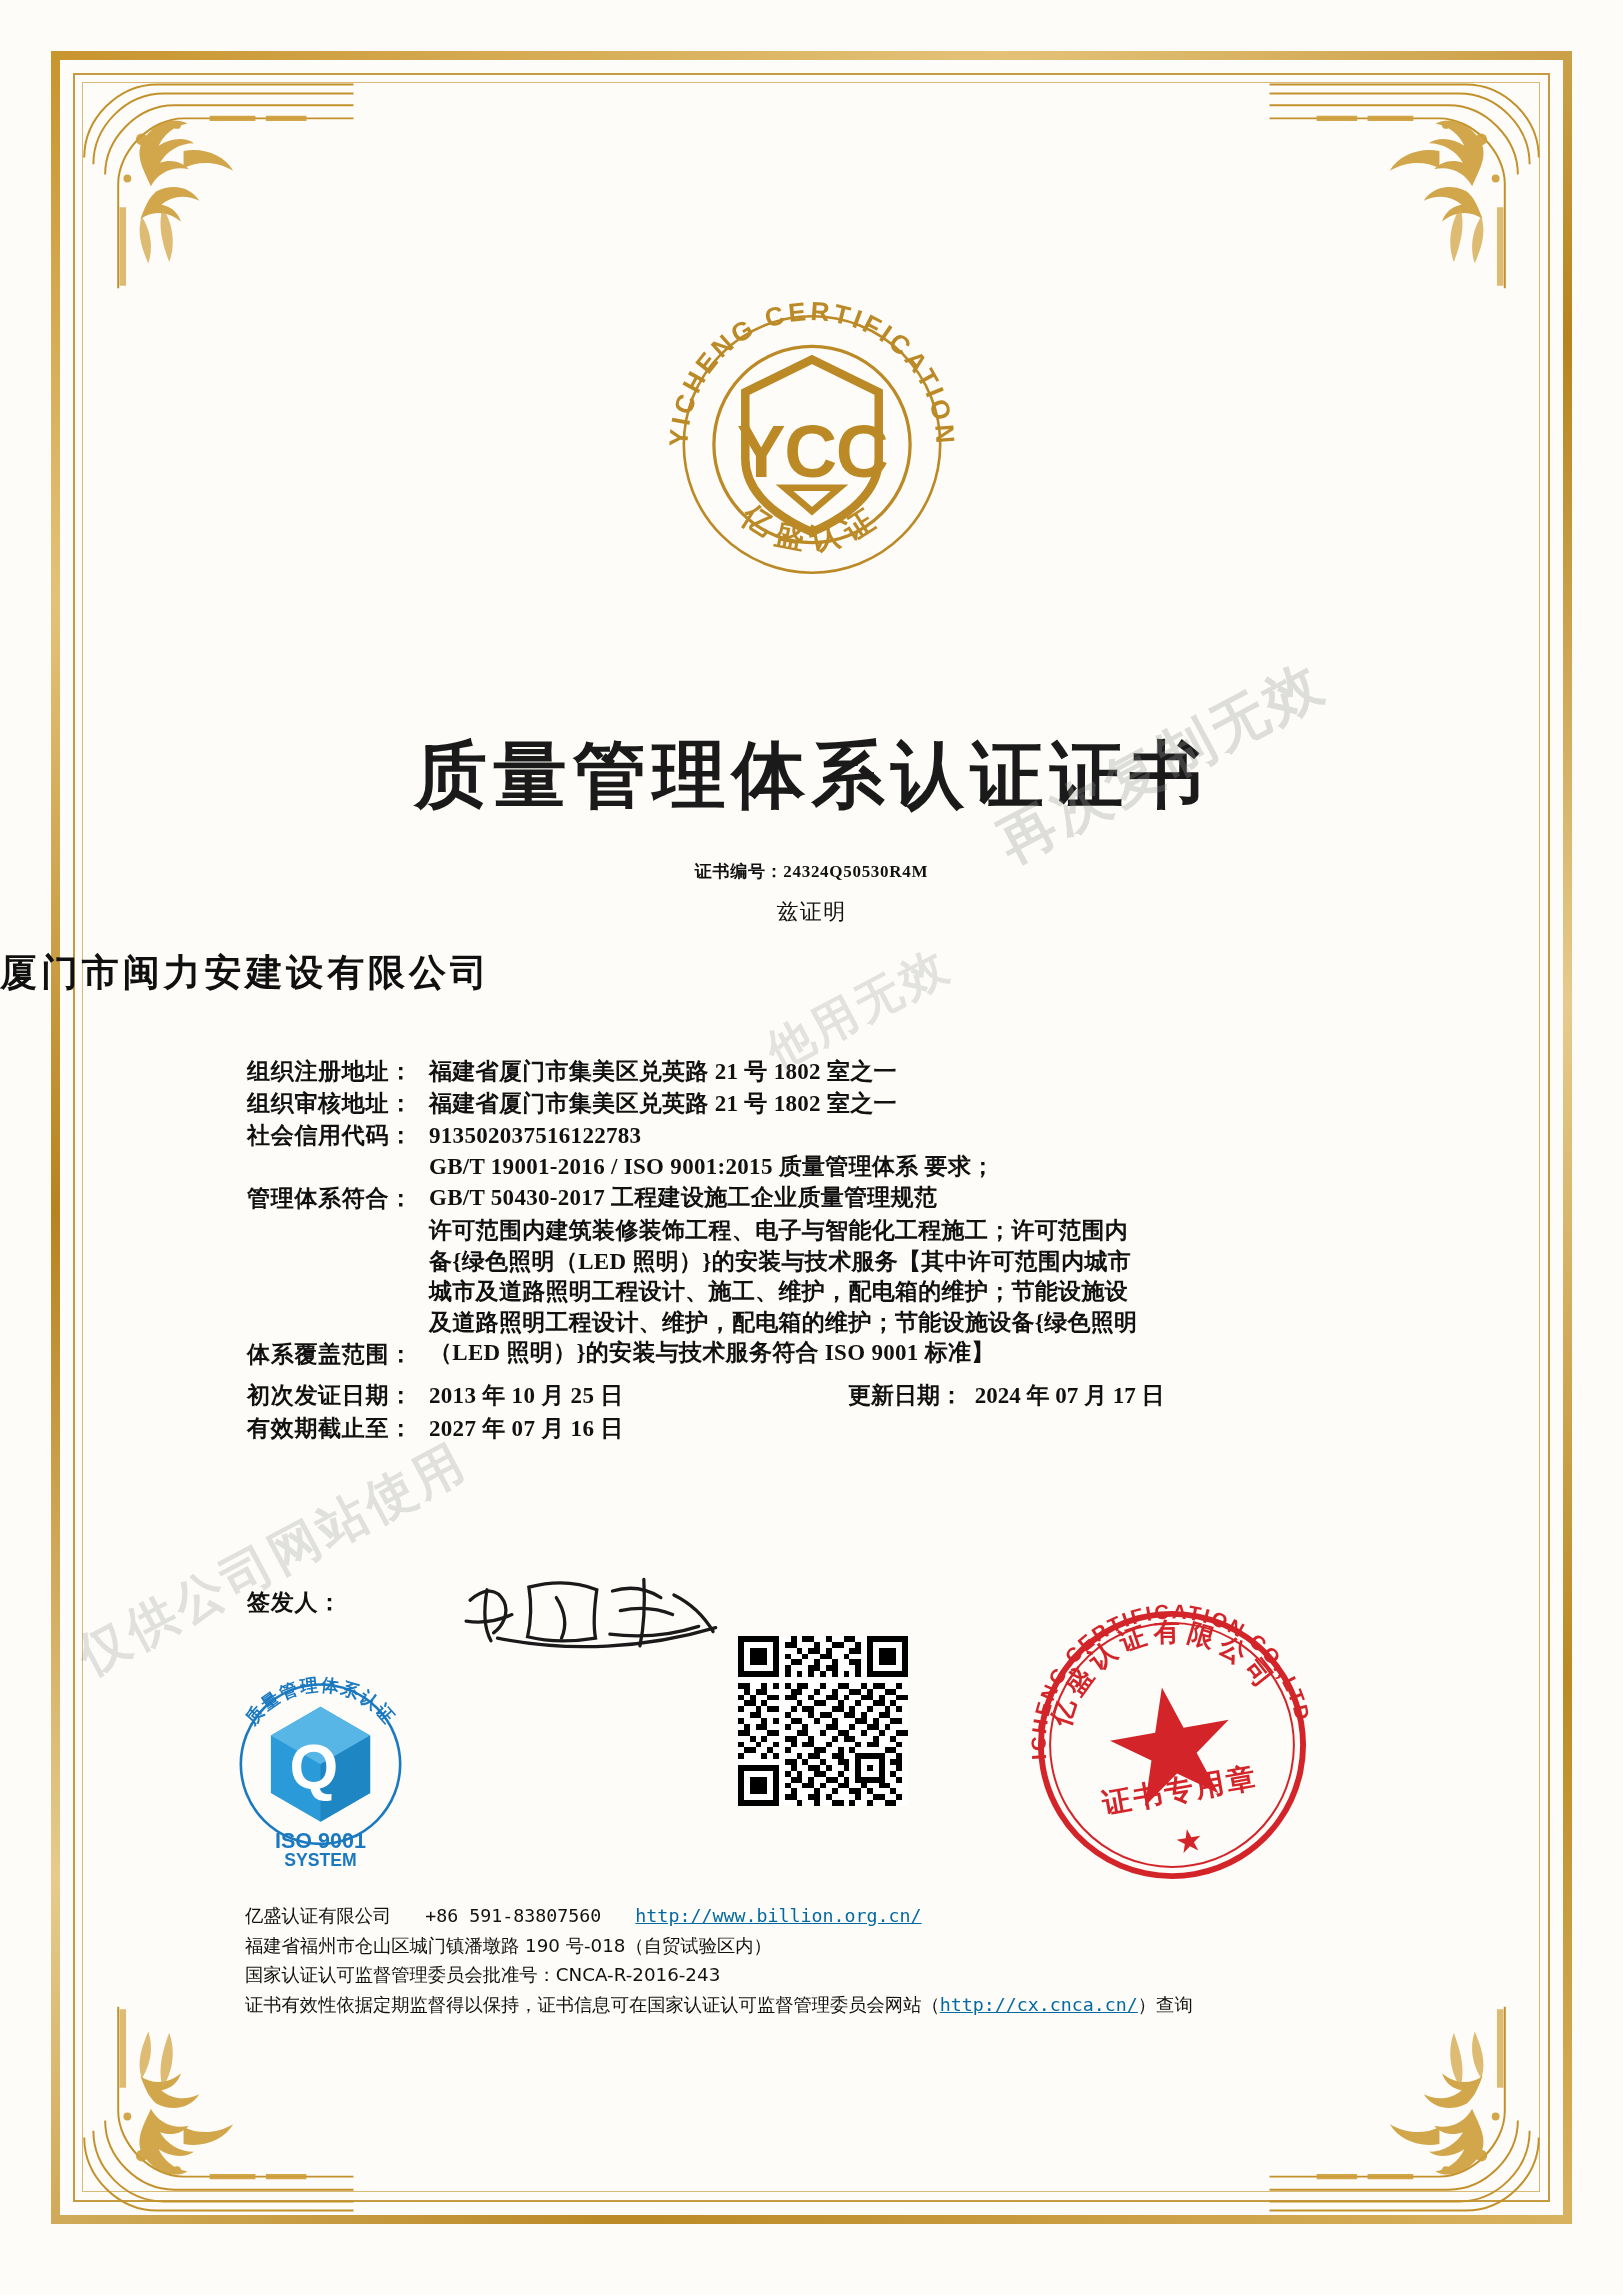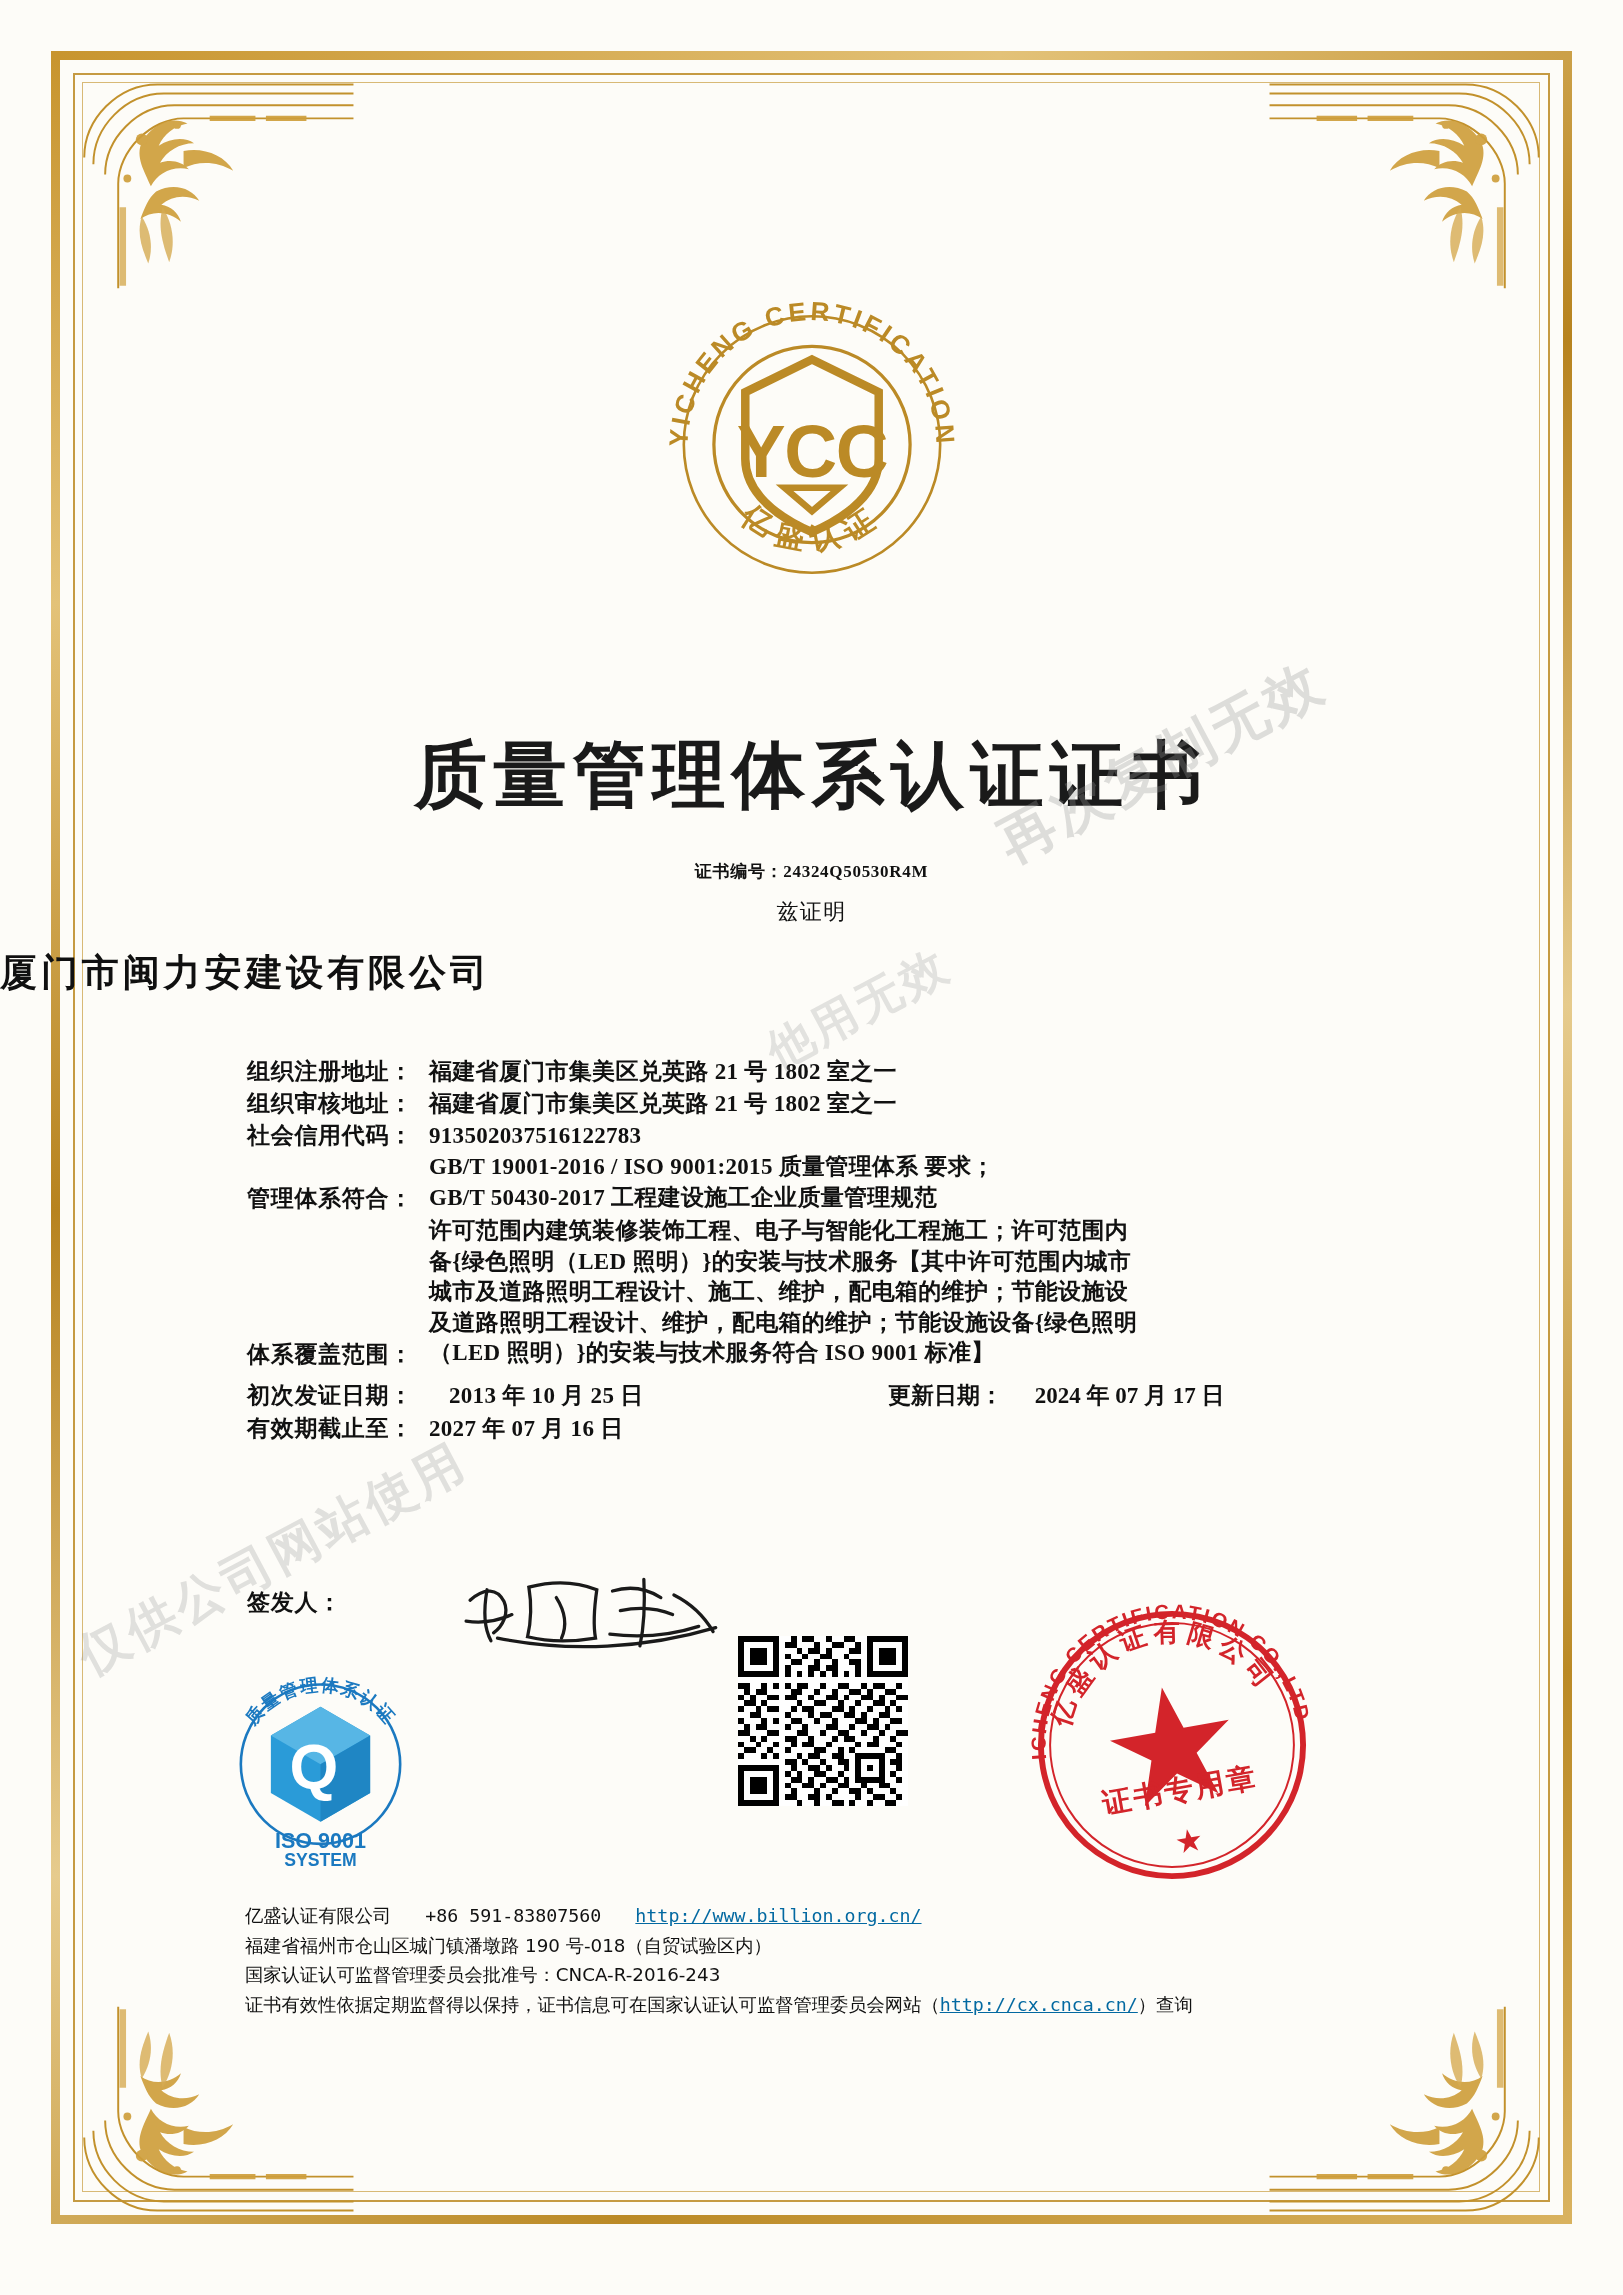--- a/index.html
+++ b/index.html
@@ -142,21 +142,20 @@
     font-size: 23px;
     letter-spacing: 0.3px;
   }
   .field-value.wrap { line-height: 1.33; }
   .field-value .sub-line { display: block; }
 
   .date-row {
     display: flex;
     align-items: flex-end;
     margin-top: 11.8px;
-    gap: 20px;
   }
   .date-row .field-value { flex: 0 0 419px; }
   .date-label-2 {
     font-weight: bold;
     font-family: "DejaVu Sans", "Liberation Sans", sans-serif;
     font-size: 23px;
     white-space: nowrap;
     margin-right: 11.8px;
   }
   .date-value-2 { font-weight: bold; font-size: 23px; }

